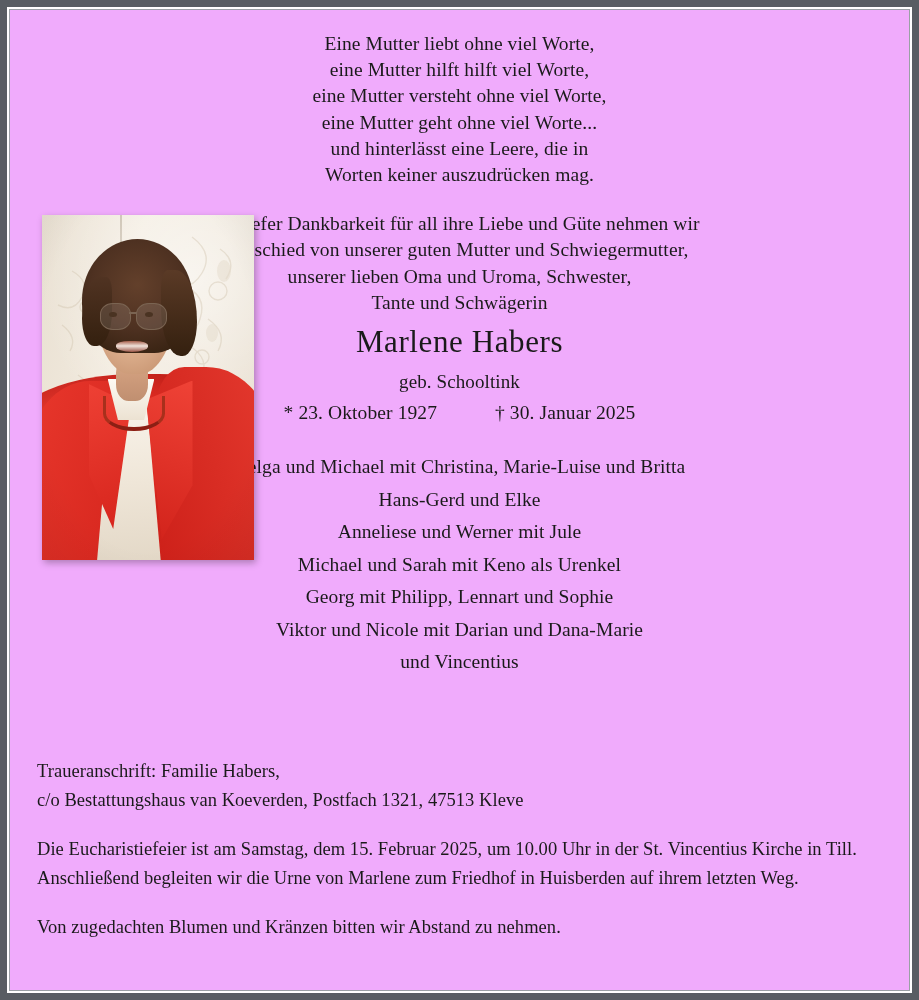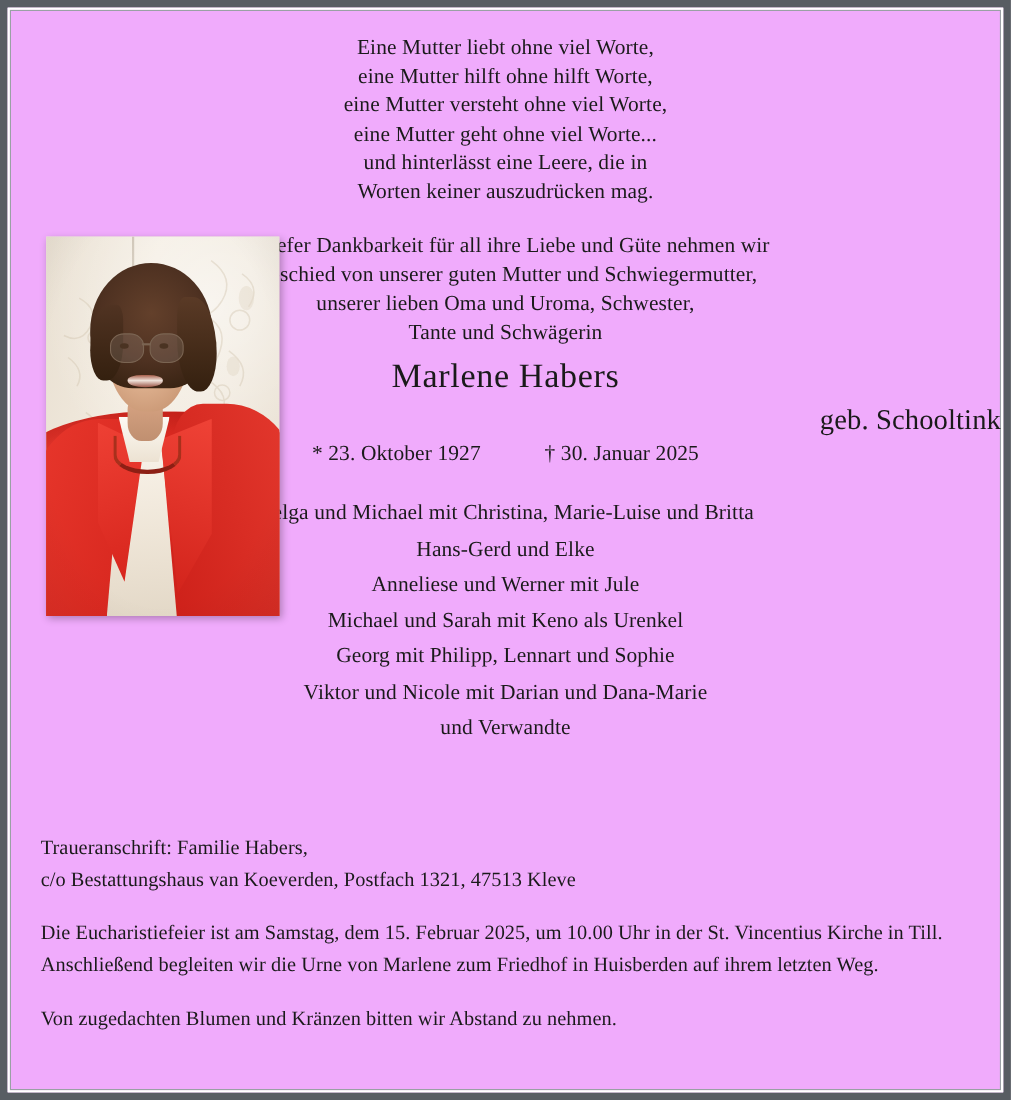--- a/index.html
+++ b/index.html
@@ -64,25 +64,24 @@
 
   
   .name-block { text-align: center; }
   .deceased-name {
     font-size: 31px;
     line-height: 52px;
     font-weight: 400;
     letter-spacing: .6px;
   }
   .maiden-name {
-    font-size: 26px;
+    font-size: 19px;
     line-height: 24px;
     margin-top: 2px;
     letter-spacing: .1px;
-    text-align: right;
   }
   .life-dates {
     font-size: 19.5px;
     line-height: 26px;
     margin-top: 6px;
     letter-spacing: .1px;
   }
   .life-dates .gap { display: inline-block; width: 58px; }
 
   
@@ -323,21 +322,21 @@
 </style>
 </head>
 <body>
 
 <div id="notice-frame">
   <div id="notice-inner">
     <div id="notice-body">
 
       <div class="poem">
         <span class="ln">Eine Mutter liebt ohne viel Worte,</span>
-        <span class="ln">eine Mutter hilft ohne hilft Worte,</span>
+        <span class="ln">eine Mutter hilft hilft viel Worte,</span>
         <span class="ln">eine Mutter versteht ohne viel Worte,</span>
         <span class="ln">eine Mutter geht ohne viel Worte...</span>
         <span class="ln">und hinterlässt eine Leere, die in</span>
         <span class="ln">Worten keiner auszudrücken mag.</span>
       </div>
 
       <div class="dedication">
         <span class="ln">In tiefer Dankbarkeit für all ihre Liebe und Güte nehmen wir</span>
         <span class="ln">Abschied von unserer guten Mutter und Schwiegermutter,</span>
         <span class="ln">unserer lieben Oma und Uroma, Schwester,</span>
@@ -352,21 +351,21 @@
         </div>
       </div>
 
       <div class="survivors">
         <span class="ln">Helga und Michael mit Christina, Marie-Luise und Britta</span>
         <span class="ln">Hans-Gerd und Elke</span>
         <span class="ln">Anneliese und Werner mit Jule</span>
         <span class="ln">Michael und Sarah mit Keno als Urenkel</span>
         <span class="ln">Georg mit Philipp, Lennart und Sophie</span>
         <span class="ln">Viktor und Nicole mit Darian und Dana-Marie</span>
-        <span class="ln">und Verwandte</span>
+        <span class="ln">und Vincentius</span>
       </div>
 
       <div id="portrait" aria-label="portrait-photo-of-deceased">
         <div class="ph-scene"></div>
         <svg class="damask" viewBox="0 0 212 345" preserveAspectRatio="none">
           <g fill="none" stroke="#cdbfa8" stroke-width="1.4" opacity="0.75">
             <path d="M150 22 q22 16 10 36 q-12 20 -30 10"></path>
             <path d="M178 34 q18 12 6 30"></path>
             <path d="M140 70 q26 10 18 34 q-8 24 -34 16"></path>
             <path d="M166 104 q20 14 10 32"></path>

